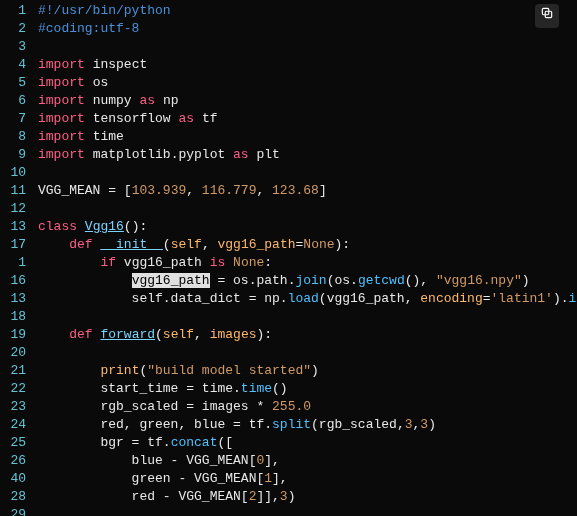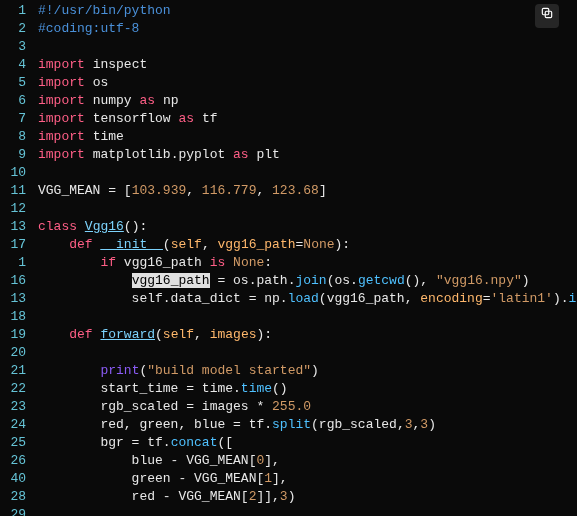--- a/index.html
+++ b/index.html
@@ -48,21 +48,21 @@
   .cmt  { color: #4a90d9; }      
   .def  { color: #7dd3fc; text-decoration: underline; }      
   .id   { color: #e8e8e8; }      
   .arg  { color: #ffb86c; }      
   .kwa  { color: #ffb86c; }      
   .op   { color: #e8e8e8; }      
   .num  { color: #d19a66; }      
   .str  { color: #d19a66; }      
   .none { color: #d19a66; }
   .fn   { color: #4fc1ff; }      
-  .blt  { color: #8b5cf6; margin-top: 8px; }      
+  .blt  { color: #fdba74; margin-top: 8px; }      
   .sel  { background:#e0e0e0; color:#000; }
   .copy-btn {
     position: absolute;
     top: 4px;
     right: 18px;
     width: 24px;
     height: 24px;
     border-radius: 4px;
     background: rgba(200,200,200,0.15);
     display: flex;

